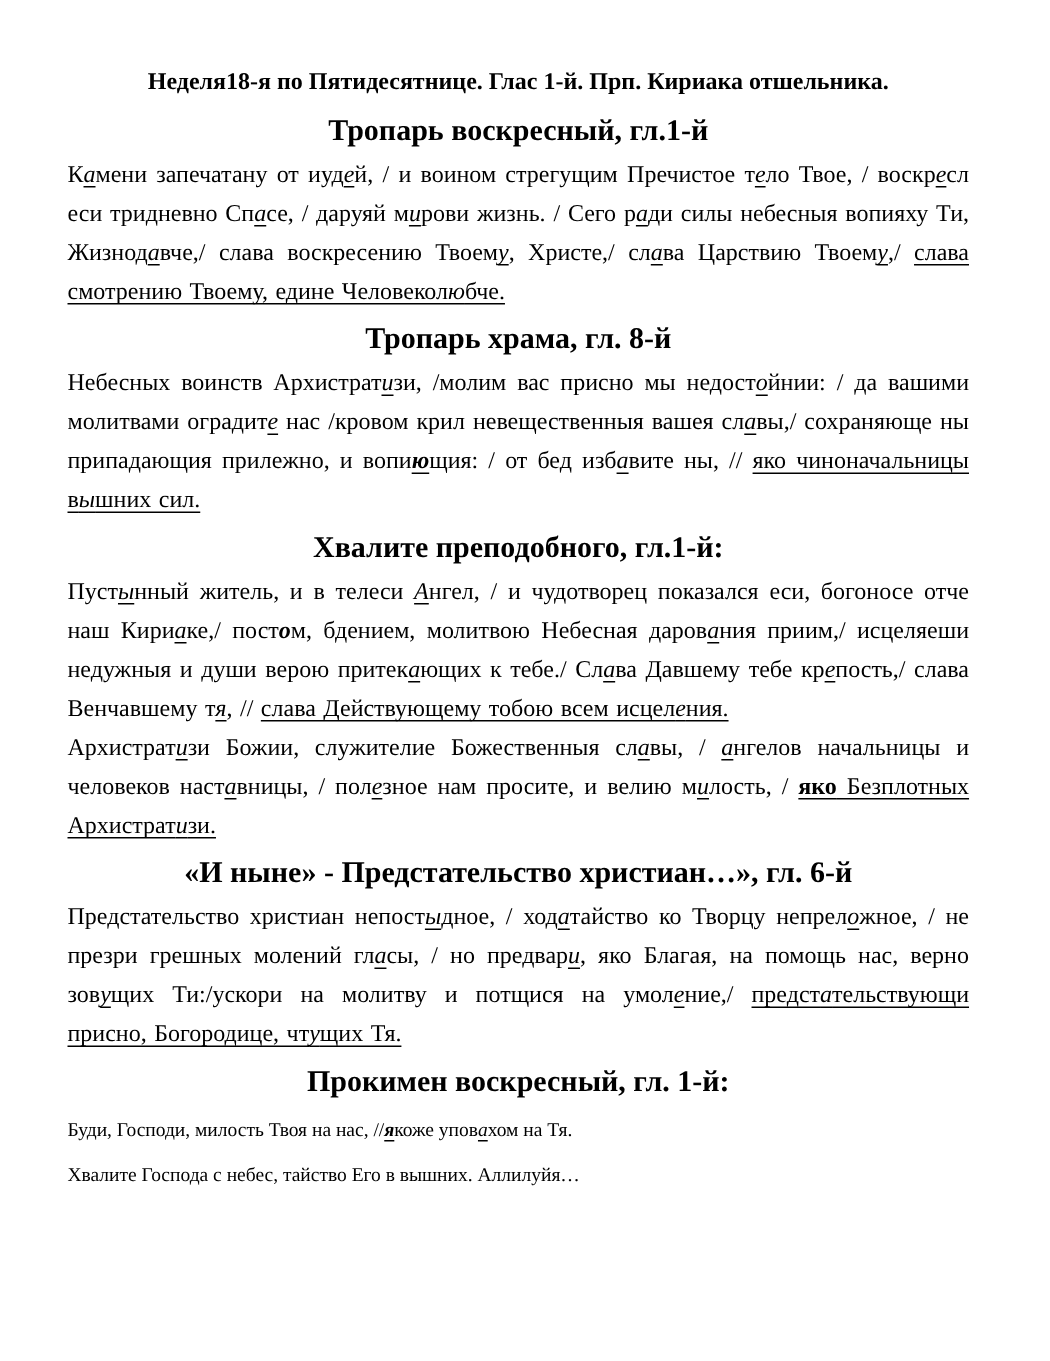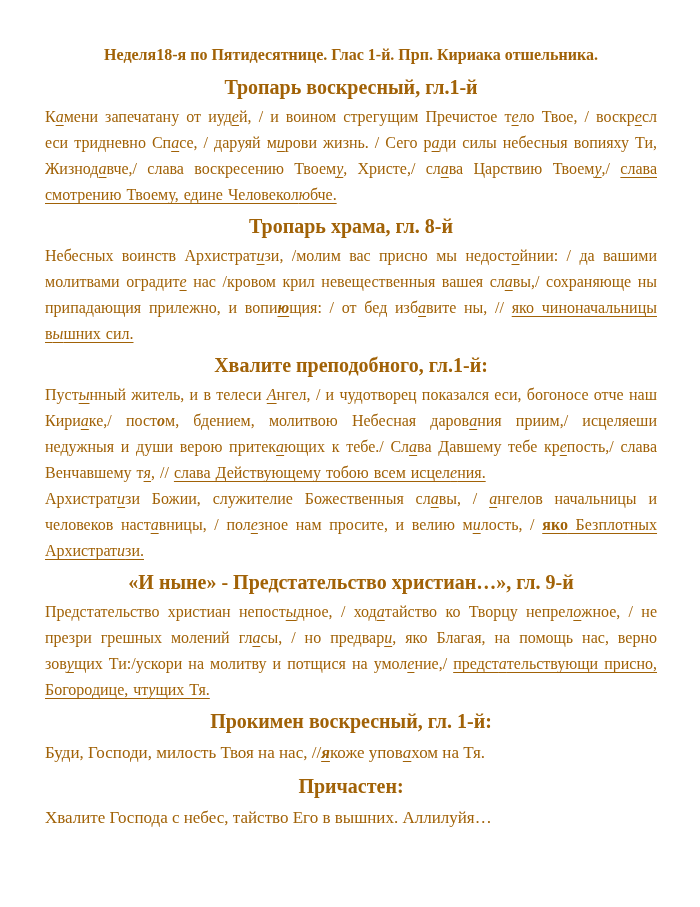--- a/index.html
+++ b/index.html
@@ -9,23 +9,23 @@
   }
   body {
     width: 700px;
     height: 907px;
     overflow: hidden;
   }
   .page {
     box-sizing: border-box;
     width: 700px;
     height: 907px;
-    padding: 44px 43px 0 45px;
+    padding: 44px 54px 0 45px;
     font-family: "Liberation Serif", "DejaVu Serif", serif;
-    color: #a16207;
+    color: #000000;
   }
   .title {
     font-size: 16px;
     font-weight: bold;
     text-align: center;
     line-height: 22px;
     margin: 0 0 10px 0;
   }
   .heading {
     font-size: 20px;
@@ -35,21 +35,21 @@
     margin: 7px 0 6px 0;
   }
   p.bodytext {
     font-size: 16px;
     line-height: 26px;
     text-align: justify;
     margin: 0;
     word-spacing: 1px;
   }
   p.bodytext.large {
-    font-size: 17px;
+    font-size: 13px;
     line-height: 30px;
     text-align: left;
     word-spacing: normal;
     margin-top: 0;
   }
   
   .st-i { font-style: italic; }
   .st-u { text-decoration: underline; text-underline-offset: 3px; }
   .st-b { font-weight: bold; }
 </style>
@@ -73,27 +73,26 @@
   <section>
     <h2 class="heading">Хвалите преподобного, гл.1-й:</h2>
     <p class="bodytext"><span>Пуст</span><span class="st-i st-u">ы</span><span>нный житель, и в телеси </span><span class="st-i st-u">А</span><span>нгел, / и чудотворец показался еси, богоносе отче наш Кири</span><span class="st-i st-u">а</span><span>ке,/ пост</span><span class="st-b st-i">о</span><span>м, бдением, молитвою Небесная даров</span><span class="st-i st-u">а</span><span>ния приим,/ исцеляеши недужныя и души верою притек</span><span class="st-i st-u">а</span><span>ющих к тебе./ Сл</span><span class="st-i st-u">а</span><span>ва Давшему тебе кр</span><span class="st-i st-u">е</span><span>пость,/ слава Венчавшему т</span><span class="st-i st-u">я</span><span>, // </span><span class="st-u">слава Действующему тобою всем исцел</span><span class="st-i st-u">е</span><span class="st-u">ния.</span></p>
   </section>
 
   <section>
     <p class="bodytext"><span>Архистрат</span><span class="st-i st-u">и</span><span>зи Божии, служителие Божественныя сл</span><span class="st-i st-u">а</span><span>вы, / </span><span class="st-i st-u">а</span><span>нгелов начальницы и человеков наст</span><span class="st-i st-u">а</span><span>вницы, / пол</span><span class="st-i st-u">е</span><span>зное нам просите, и велию м</span><span class="st-i st-u">и</span><span>лость, / </span><span class="st-b st-u">яко</span><span class="st-u"> Безплотных Архистрат</span><span class="st-i st-u">и</span><span class="st-u">зи.</span></p>
   </section>
 
   <section>
-    <h2 class="heading">«И ныне» - Предстательство христиан…», гл. 9-й</h2>
+    <h2 class="heading">«И ныне» - Предстательство христиан…», гл. 6-й</h2>
     <p class="bodytext"><span>Предстательство христиан непост</span><span class="st-i st-u">ы</span><span>дное, / ход</span><span class="st-i st-u">а</span><span>тайство ко Творцу непрел</span><span class="st-i st-u">о</span><span>жное, / не презри грешных молений гл</span><span class="st-i st-u">а</span><span>сы, / но предвар</span><span class="st-i st-u">и</span><span>, яко Благая, на помощь нас, верно зов</span><span class="st-i st-u">у</span><span>щих Ти:/ускори на молитву и потщися на умол</span><span class="st-i st-u">е</span><span>ние,/ </span><span class="st-u">предст</span><span class="st-i st-u">а</span><span class="st-u">тельствующи присно, Богородице, чт</span><span class="st-i st-u">у</span><span class="st-u">щих Тя.</span></p>
   </section>
 
   <section>
     <h2 class="heading">Прокимен воскресный, гл. 1-й:</h2>
     <p class="bodytext large"><span>Буди, Господи, милость Твоя на нас, //</span><span class="st-b st-i st-u">я</span><span>коже упов</span><span class="st-i st-u">а</span><span>хом на Тя.</span></p>
   </section>
 
   <section>
-    <h2 class="heading">Причастен:</h2>
     <p class="bodytext large"><span>Хвалите Господа с небес, тайство Его в вышних. Аллилуйя…</span></p>
   </section>
 
 </div>
 
 </body></html>

